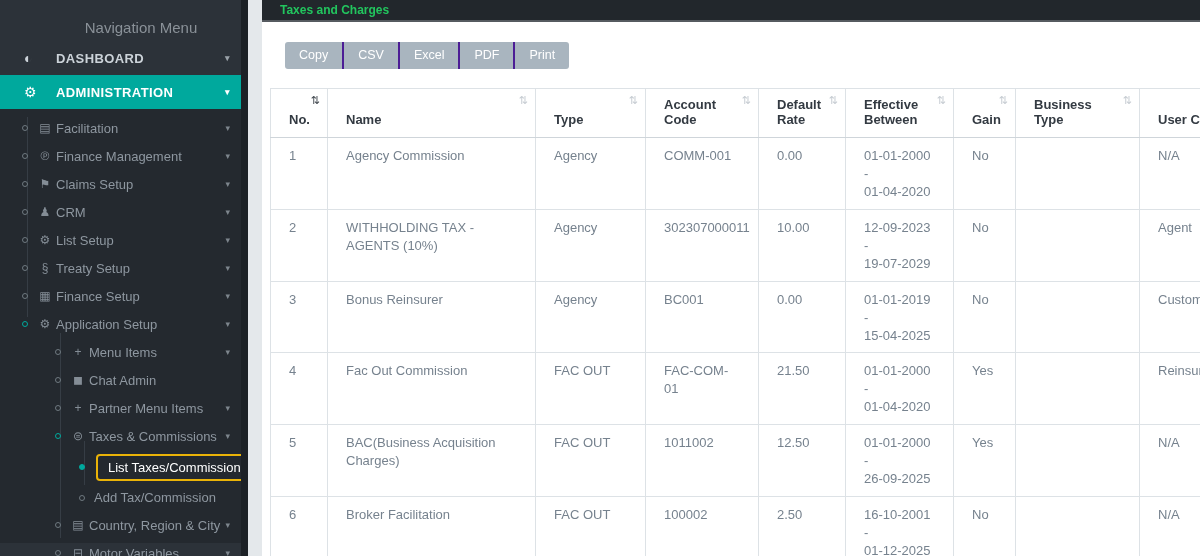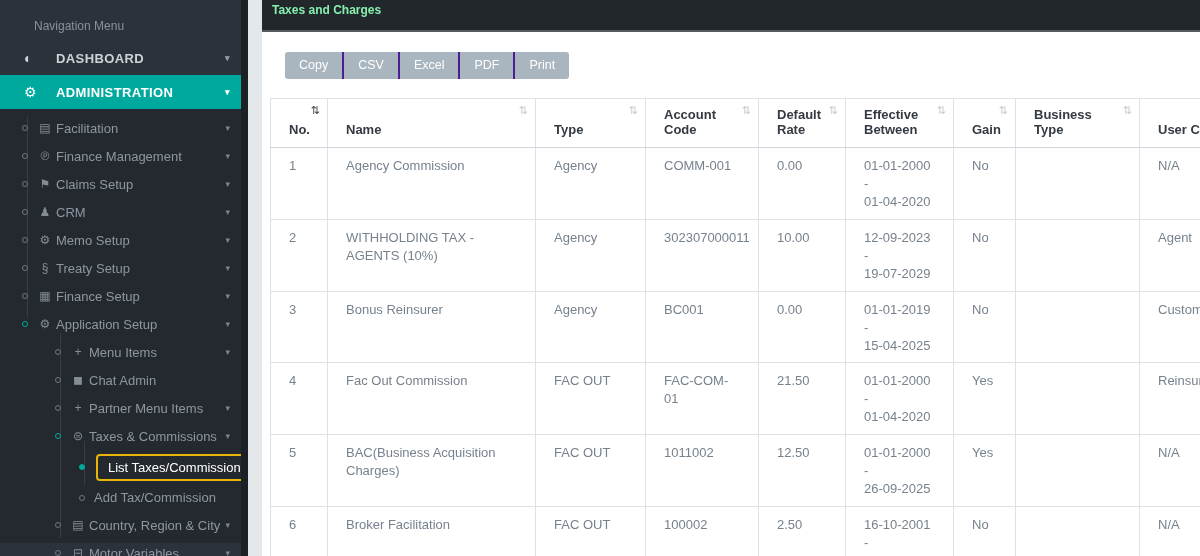--- a/index.html
+++ b/index.html
@@ -13,21 +13,21 @@
   
   .sidebar {
     position:absolute; left:0; top:0; width:248px; height:556px;
     background:#2c3239; overflow:hidden;
   }
   .scroll-strip {
     position:absolute; right:0; top:0; width:7px; height:556px;
     background:#1c2126;
   }
   .nav-label {
-    color:#8a9198; font-size:12px; padding:19px 0 0 34px; height:41px;
+    color:#8a9198; font-size:15px; padding:19px 0 0 34px; height:41px;text-align:center;
   }
   .top-item {
     height:34px; display:flex; align-items:center;
     padding:0 18px 0 24px; color:#ccd3d9; font-size:13px; font-weight:700;
     letter-spacing:.4px; cursor:pointer;
   }
   .top-item .t-icon { width:17px; margin-right:15px; font-size:14px; font-weight:400; }
   .top-item .caret { margin-left:auto; font-size:9px; color:#9aa2a9; }
   .top-item.active { background:#00a99d; color:#ffffff; }
   .top-item.active .t-icon, .top-item.active .caret { color:#ffffff; }
@@ -60,22 +60,22 @@
     flex:1; margin:0 3px 0 2px; border:2px solid #eab308; border-radius:4px;
     padding:4px 0 4px 10px; color:#ffffff;
   }
 
   
   .main {
     position:absolute; left:262px; top:0; width:938px; height:556px;
     background:#ffffff; overflow:hidden;
   }
   .page-header {
-    height:32px; background:#22272c; color:#86efac;
-    font-size:12px; font-weight:700; line-height:21px; padding-left:10px;
+    height:22px; background:#22272c; color:#22c55e;
+    font-size:12px; font-weight:700; line-height:21px; padding-left:18px;
     border-bottom:2px solid #565b60;
   }
   .content { padding:20px 0 0 8px; }
 
   .btn-group { display:inline-flex; border-radius:3px; overflow:hidden;margin-left:15px; }
   .btn {
     background:#a9b5bf; color:#ffffff; font-size:12.5px; font-family:inherit;
     padding:6px 14px 7px; border:none; border-left:2px solid #4c1d95; cursor:pointer;
   }
   .btn:first-child { border-left:none; }
@@ -137,21 +137,21 @@
       </div>
       <div class="mi lvl1">
         <span class="bullet "></span>
         <span class="m-icon">♟</span>
         <span class="label">CRM</span>
         <span class="caret">▾</span>
       </div>
       <div class="mi lvl1">
         <span class="bullet "></span>
         <span class="m-icon">⚙</span>
-        <span class="label">Memo Setup</span>
+        <span class="label">List Setup</span>
         <span class="caret">▾</span>
       </div>
       <div class="mi lvl1">
         <span class="bullet "></span>
         <span class="m-icon">§</span>
         <span class="label">Treaty Setup</span>
         <span class="caret">▾</span>
       </div>
       <div class="mi lvl1">
         <span class="bullet "></span>

